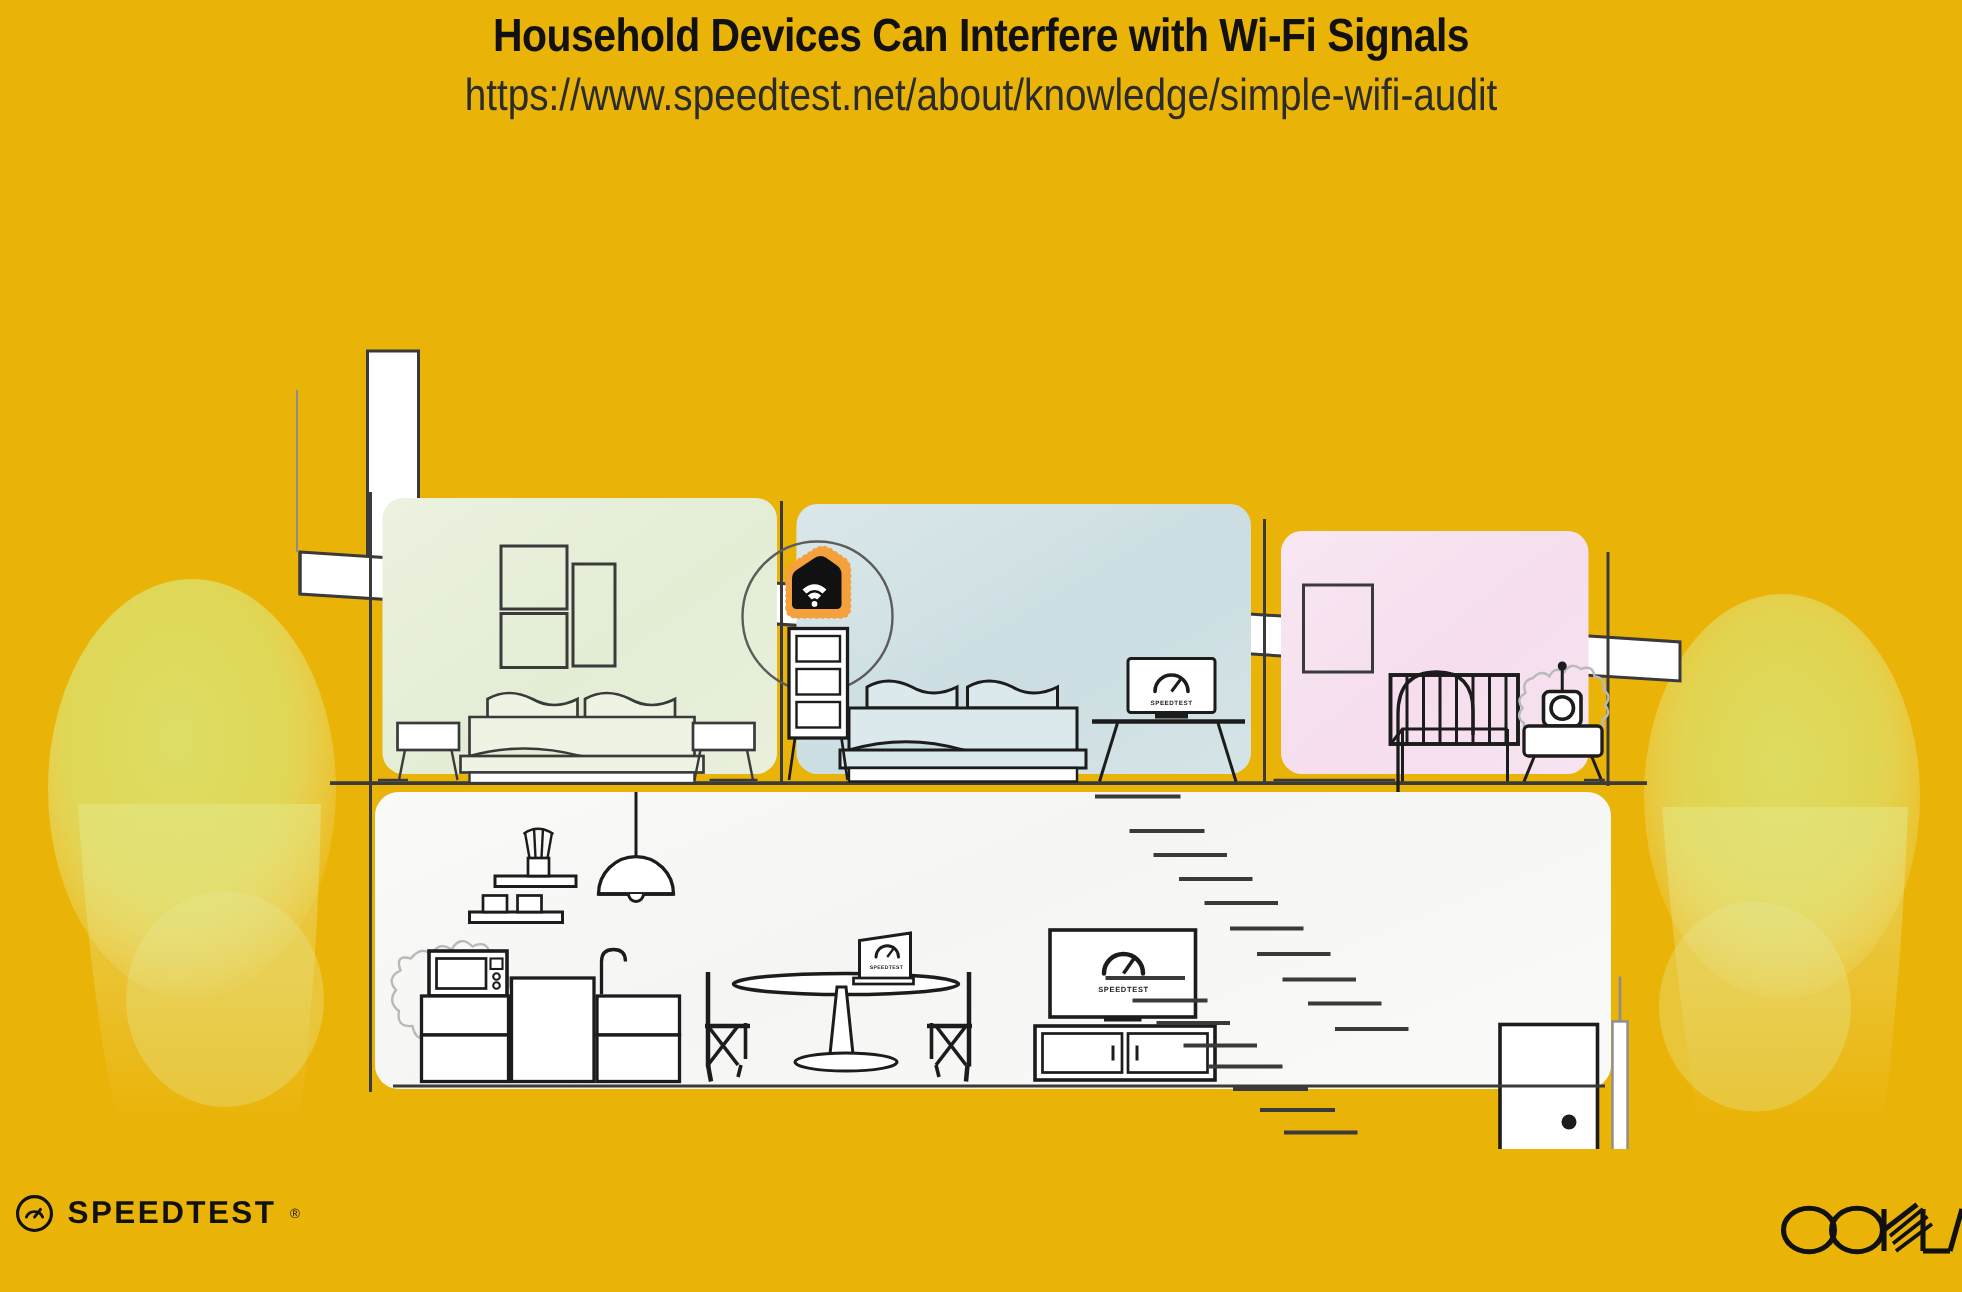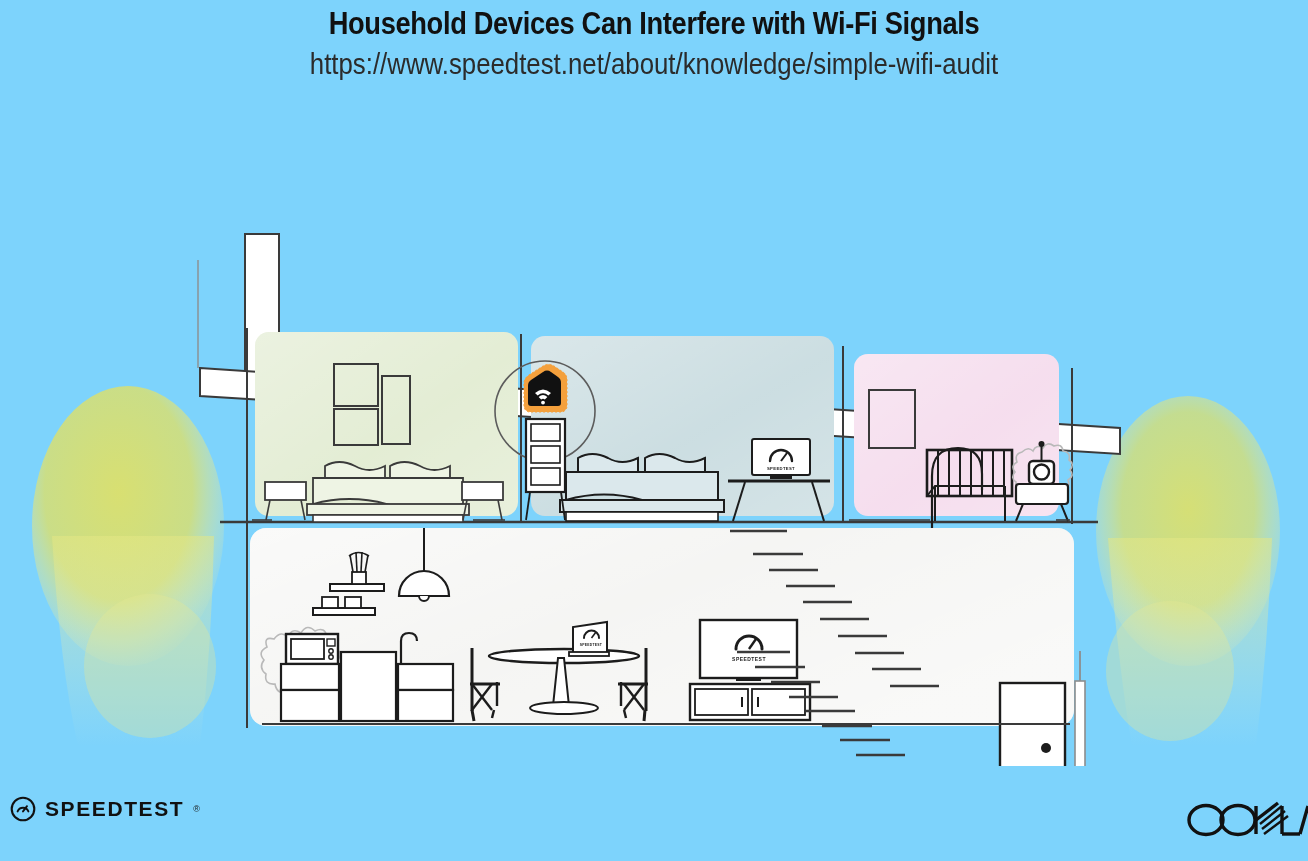--- a/index.html
+++ b/index.html
@@ -1,18 +1,18 @@
 <!DOCTYPE html>
 <html><head>
 <meta charset="utf-8">
 <style>
   html,body{margin:0;padding:0;background:#ffffff;}
   body{width:1308px;height:861px;overflow:hidden;
        font-family:"Liberation Sans", sans-serif;color:#1a1a1a;}
-  .page{position:relative;width:1308px;height:861px;background:#7dd3fc;}
+  .page{position:relative;width:1308px;height:861px;background:#eab308;}
 
   
   .header{position:absolute;left:0;top:0;width:1308px;text-align:center;}
   .title{font-family:"Liberation Sans", sans-serif;font-weight:700;
          font-size:31px;letter-spacing:-0.4px;line-height:1.05;
          margin:8px 0 0 0;color:#111;transform:scaleX(0.88);}
   .subtitle{font-family:"Liberation Sans", sans-serif;font-weight:400;
             font-size:30px;line-height:1.15;margin:6px 0 0 0;color:#2b2b2b;
             transform:scaleX(0.86);}
 

